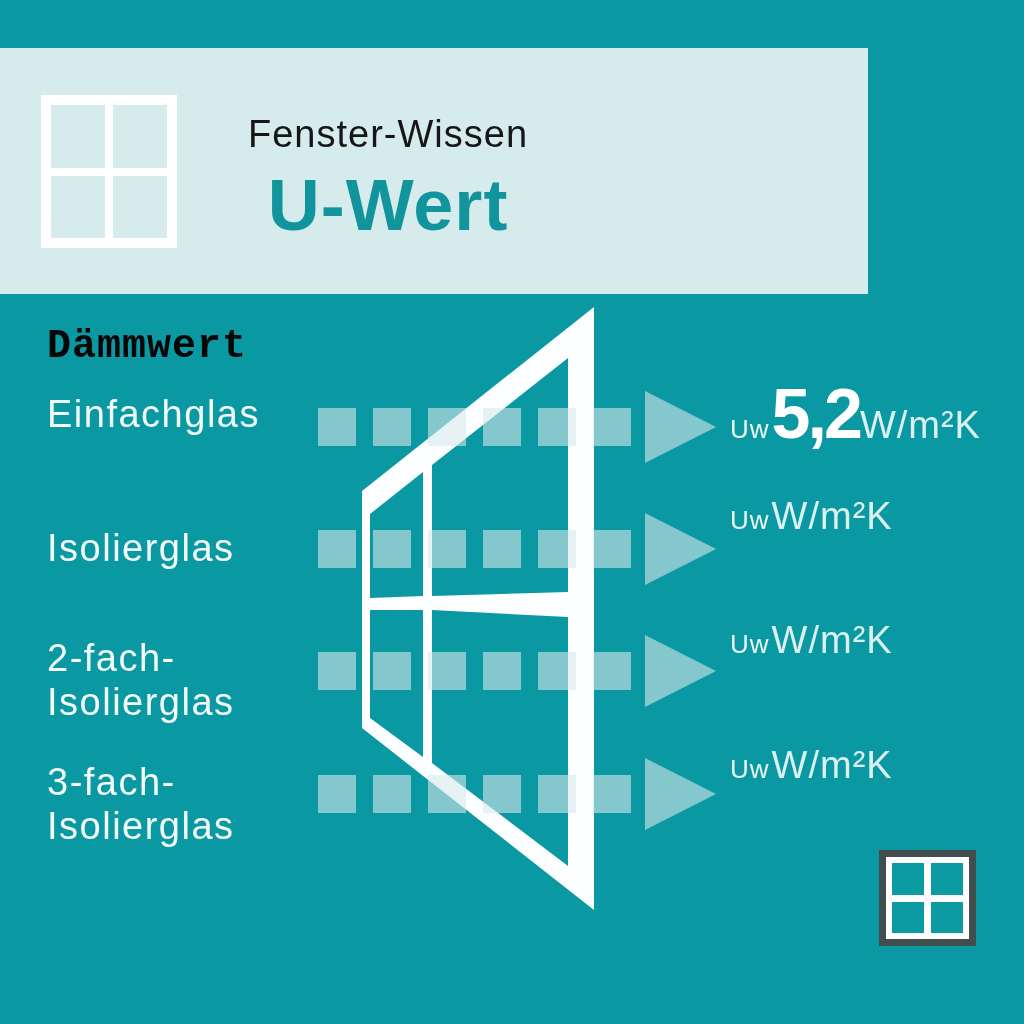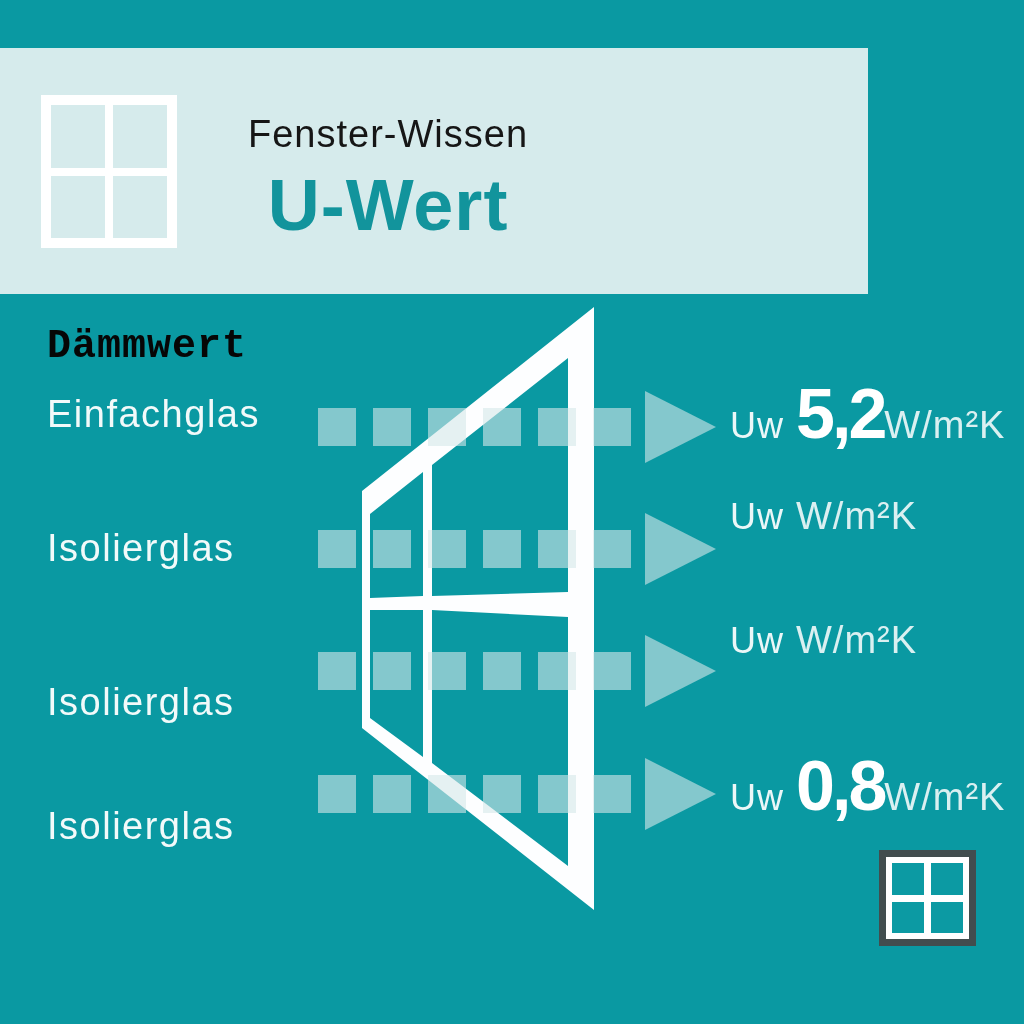--- a/index.html
+++ b/index.html
@@ -47,21 +47,21 @@
   }
   .dash{width:38px;height:38px;background:rgba(214,231,233,0.60);flex:0 0 38px;}
   .arrow-head{
     position:absolute;left:645px;width:0;height:0;
     border-top:36px solid transparent;border-bottom:36px solid transparent;
     border-left:71px solid rgba(214,231,233,0.60);
   }
   .value-group{
     position:absolute;left:730px;display:flex;align-items:baseline;white-space:nowrap;
   }
-  .u-symbol{font-size:36px;color:rgba(255,255,255,0.92);margin-right:12px;letter-spacing:1px;}
+  .u-symbol{font-size:26px;color:rgba(255,255,255,0.92);margin-right:2px;letter-spacing:1px;}
   .u-value{font-size:70px;line-height:84px;font-weight:700;color:#ffffff;letter-spacing:-3px;}
   .u-unit{font-size:38px;color:rgba(255,255,255,0.85);letter-spacing:1px;}
   
   .corner-icon{
     position:absolute;left:879px;top:850px;width:97px;height:96px;
     background:#424d4e;padding:7px;
   }
   .corner-inner{
     width:100%;height:100%;background:#ffffff;padding:6px;
   }
@@ -131,53 +131,52 @@
       <div class="dash"></div>
       <div class="dash"></div>
   </div>
   <div class="arrow-head" style="top:513px;"></div>
   <div class="value-group" style="top:495px;">
     <span class="u-symbol">Uw</span>
     <span class="u-unit">W/m²K</span>
   </div>
 
   <div class="row-label" style="top:636px;">
-    <br>
+    <span>2-fach-</span><br>
     <span>Isolierglas</span>
   </div>
   <div class="dash-track" style="top:652px;">
     <div class="dash"></div>
       <div class="dash"></div>
       <div class="dash"></div>
       <div class="dash"></div>
       <div class="dash"></div>
       <div class="dash"></div>
   </div>
   <div class="arrow-head" style="top:635px;"></div>
   <div class="value-group" style="top:619px;">
     <span class="u-symbol">Uw</span>
     <span class="u-unit">W/m²K</span>
   </div>
 
   <div class="row-label" style="top:760px;">
-    <br>
+    <span>3-fach-</span><br>
     <span>Isolierglas</span>
   </div>
   <div class="dash-track" style="top:775px;">
     <div class="dash"></div>
       <div class="dash"></div>
       <div class="dash"></div>
       <div class="dash"></div>
       <div class="dash"></div>
       <div class="dash"></div>
   </div>
   <div class="arrow-head" style="top:758px;"></div>
   <div class="value-group" style="top:744px;">
     <span class="u-symbol">Uw</span>
-    <span class="u-value">0,8</span>
     <span class="u-unit">W/m²K</span>
   </div>
 
   <div class="corner-icon">
     <div class="corner-inner">
       <div class="corner-grid">
         <div class="pane"></div>
         <div class="pane"></div>
         <div class="pane"></div>
         <div class="pane"></div>

